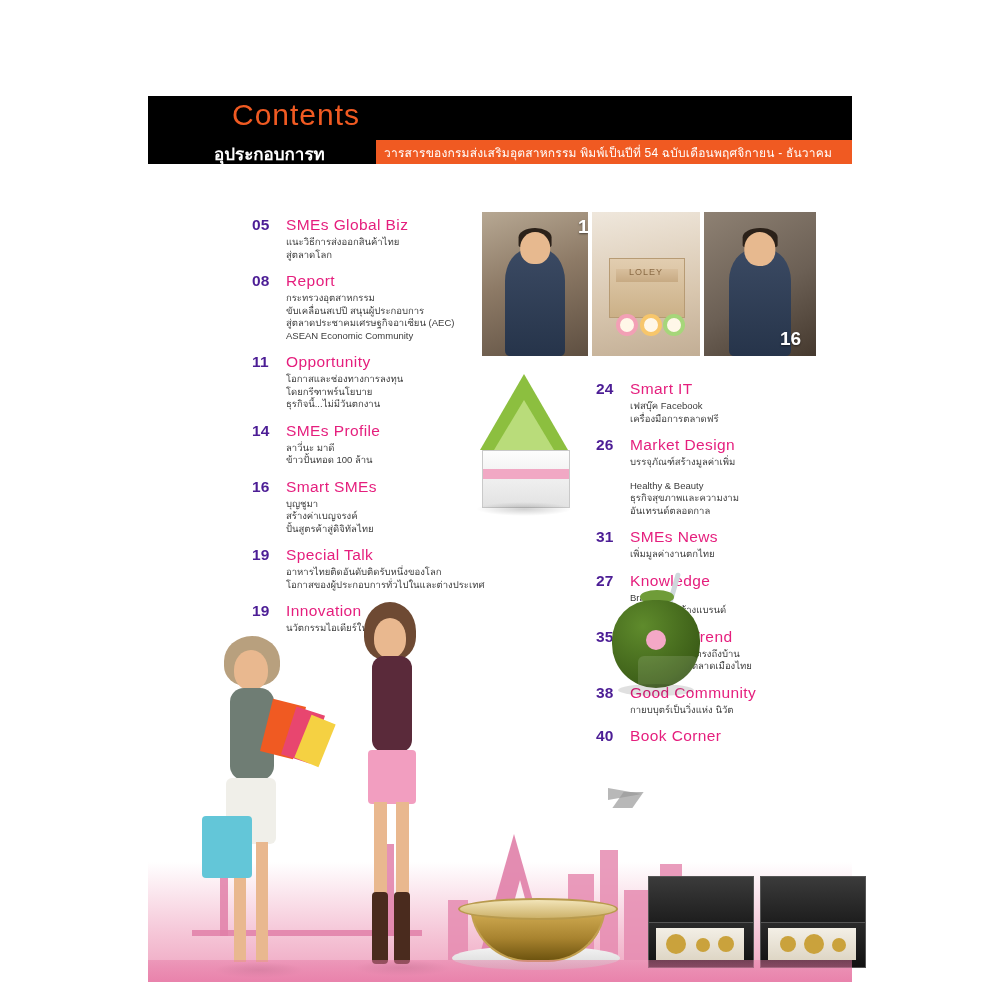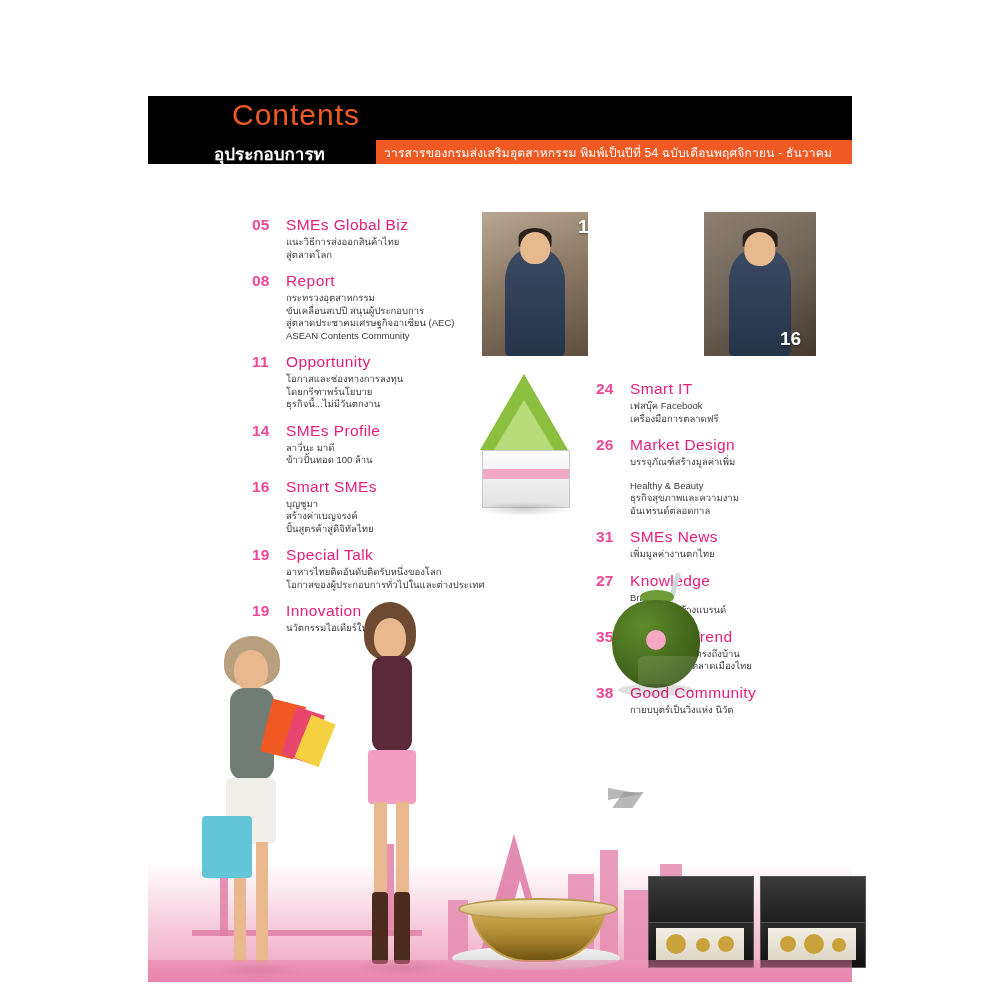--- a/index.html
+++ b/index.html
@@ -87,21 +87,21 @@
   .badge-16{left:304px;top:116px;}
 
   
   .toc{position:absolute;font-size:0;}
   .toc-col-left{left:252px;top:216px;width:220px;}
   .toc-col-right{left:596px;top:380px;width:230px;}
   .entry{position:relative;margin-bottom:11px;}
   .entry-head{display:flex;align-items:baseline;}
   .pg{
     width:34px;flex:0 0 34px;text-align:left;
-    font-size:15.5px;color:#ec4899;font-weight:bold;letter-spacing:0.2px;
+    font-size:15.5px;color:#4c1d95;font-weight:bold;letter-spacing:0.2px;
   }
   .sec{
     font-size:15.5px;color:#e51e7d;letter-spacing:0.4px;
   }
   .desc{
     margin-left:34px;margin-top:2px;
     font-size:9.5px;line-height:12.5px;color:#3b3b3b;
   }
   .desc div{white-space:nowrap;}
 
@@ -266,20 +266,29 @@
   </div>
 
   <div class="photo-strip">
     <div class="ph ph1">
       <div class="ph-person"></div>
       <div class="ph-hair"></div>
       <div class="ph-face"></div>
       <div class="badge badge-14">14</div>
     </div>
 
+    <div class="ph ph2">
+      <div class="ph-box">
+        <div class="ph-box-lid"></div>
+      </div>
+      <div class="ph-label">LOLEY</div>
+      <div class="ph-donut" style="left:22%;"></div>
+      <div class="ph-donut" style="left:44%;border-color:#f7c66b;"></div>
+      <div class="ph-donut" style="left:66%;border-color:#a6d67a;"></div>
+    </div>
 
     <div class="ph ph3">
       <div class="ph-person"></div>
       <div class="ph-hair"></div>
       <div class="ph-face"></div>
       <div class="badge badge-16" style="left:76px;top:116px;">16</div>
     </div>
   </div>
 
   <div class="toc toc-col-left">
@@ -297,21 +306,21 @@
 
     <div class="entry">
       <div class="entry-head">
         <span class="pg">08</span>
         <span class="sec">Report</span>
       </div>
       <div class="desc">
         <div>กระทรวงอุตสาหกรรม</div>
         <div>ขับเคลื่อนสเปปี สนุนผู้ประกอบการ</div>
         <div>สู่ตลาดประชาคมเศรษฐกิจอาเซียน (AEC)</div>
-        <div>ASEAN Contents Community</div>
+        <div>ASEAN Economic Community</div>
       </div>
     </div>
 
     <div class="entry">
       <div class="entry-head">
         <span class="pg">11</span>
         <span class="sec">Opportunity</span>
       </div>
       <div class="desc">
         <div>โอกาสและช่องทางการลงทุน</div>
@@ -432,20 +441,26 @@
     <div class="entry">
       <div class="entry-head">
         <span class="pg">38</span>
         <span class="sec">Good Community</span>
       </div>
       <div class="desc">
         <div>กายบบุตร์เป็นวิ่งแห่ง นิวัต</div>
       </div>
     </div>
 
+    <div class="entry">
+      <div class="entry-head">
+        <span class="pg">40</span>
+        <span class="sec">Book Corner</span>
+      </div>
+    </div>
 
   </div>
 
   <div class="art-tin">
     <div class="tin-tri"></div>
     <div class="tin-tri-in"></div>
     <div class="tin-box">
       <div class="tin-band"></div>
     </div>
     <div class="tin-shadow"></div>

